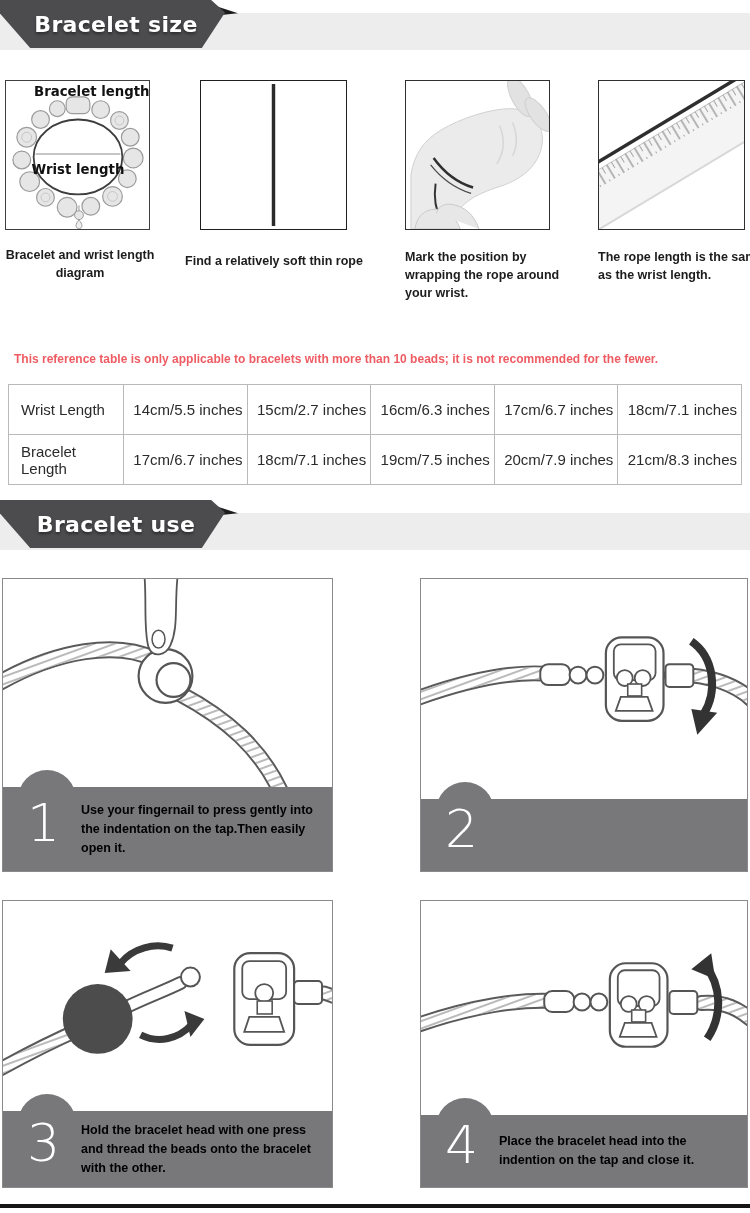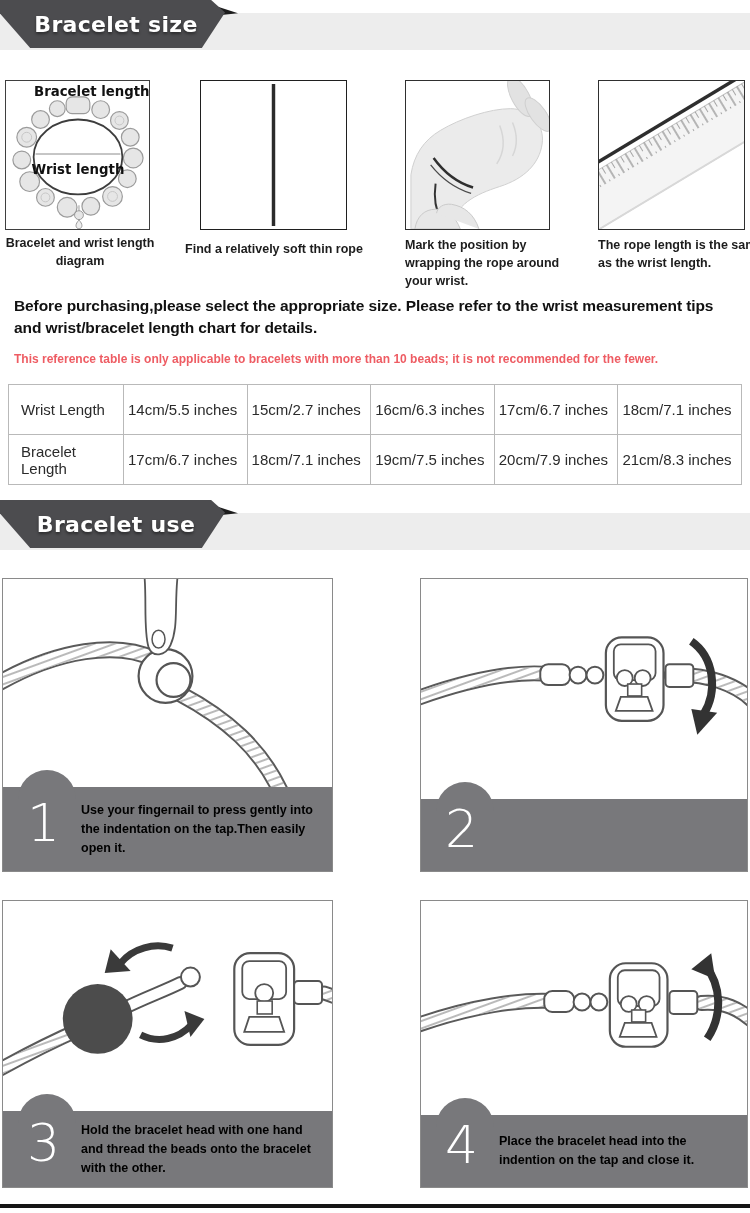--- a/index.html
+++ b/index.html
@@ -14,32 +14,32 @@
   .ribbon-body{position:absolute;left:0;top:0;width:232px;height:48px;background:#4c4c4f;
                clip-path:polygon(0 0,91% 0,97% 26%,87% 100%,13% 100%,0 28%);
                display:flex;align-items:center;justify-content:center;}
   .ribbon-body span{color:#fff;font-weight:700;font-size:22px;letter-spacing:.3px;
                     text-shadow:0 2px 3px rgba(0,0,0,.45);}
 
   
   .fig{position:absolute;top:80px;height:150px;background:#fff;box-sizing:border-box;}
   .fig svg{display:block;width:100%;height:100%;}
   .caption{position:absolute;font-family:"Liberation Sans",sans-serif;font-weight:700;
-           font-size:12.5px;line-height:1.45;color:#1c1c1c;}
+           font-size:12.5px;line-height:1.45;color:#1c1c1c;margin-top:12px;}
 
   .intro{position:absolute;left:14px;top:295px;width:726px;font-weight:700;font-size:15.5px;
          line-height:1.45;color:#111;font-family:"Liberation Sans",sans-serif;letter-spacing:-0.1px;}
   .note{position:absolute;left:14px;top:352px;width:736px;font-weight:700;font-size:12px;
         color:#ee5c63;font-family:Liberation Sans, sans-serif;white-space:nowrap;}
 
   
   table.size{position:absolute;left:8px;top:384px;width:734px;border-collapse:collapse;
              table-layout:fixed;background:#fff;font-family:"Liberation Sans",sans-serif;
              font-size:15px;color:#2b2b2b;}
-  table.size td{border:1px solid #b9b9b9;height:49px;text-align:left;padding:0 4px;}
+  table.size td{border:1px solid #b9b9b9;height:49px;text-align:right;padding:0 4px;}
   table.size td.lbl{text-align:left;padding-left:12px;}
 
   
   .panel{position:absolute;border:1px solid #8a8a8a;background:#fff;box-sizing:border-box;}
   .panel svg.illus{position:absolute;left:0;top:0;width:100%;display:block;}
   .cap{position:absolute;left:0;right:0;bottom:0;background:#78787b;}
   .bump{position:absolute;left:15px;top:-17px;width:58px;height:34px;background:#78787b;
         border-radius:58px 58px 0 0;}
   .num{position:absolute;left:24px;top:-12px;bottom:0;display:flex;align-items:center;
        color:#fff;font-size:52px;font-weight:200;line-height:1;}
@@ -133,21 +133,20 @@
         <line x1="-45" y1="102" x2="195" y2="102" stroke="#d8d8d8" stroke-width="2"></line>
       </g>
     </svg>
   </div>
 
   <div class="caption" style="left:5px;top:234px;width:150px;text-align:center;">Bracelet and wrist length diagram</div>
   <div class="caption" style="left:168px;top:240px;width:212px;text-align:center;">Find a relatively soft thin rope</div>
   <div class="caption" style="left:405px;top:236px;width:163px;">Mark the position by wrapping the rope around your wrist.</div>
   <div class="caption" style="left:598px;top:236px;width:168px;">The rope length is the same as the wrist length.</div>
 
-  <div class="intro">Before purchasing,please select the appropriate size. Please refer to the wrist measurement tips and wrist/bracelet length chart for details.</div>
   <div class="note">This reference table is only applicable to bracelets with more than 10 beads; it is not recommended for the fewer.</div>
 
   <table class="size">
     <colgroup>
         <col style="width:115px">
         <col>
         <col>
         <col>
         <col>
         <col>
@@ -267,21 +266,21 @@
       <rect x="232" y="52" width="60" height="92" rx="16" fill="#fff" stroke="#555" stroke-width="2.2"></rect>
       <rect x="240" y="60" width="44" height="38" rx="7" fill="none" stroke="#555" stroke-width="1.8"></rect>
       <circle cx="262" cy="92" r="9" fill="#fff" stroke="#555" stroke-width="1.8"></circle>
       <rect x="255" y="100" width="15" height="13" fill="#fff" stroke="#555" stroke-width="1.6"></rect>
       <path d="M247,116 h30 l5,15 h-40 Z" fill="#fff" stroke="#555" stroke-width="1.8"></path>
       <rect x="292" y="80" width="28" height="23" rx="4" fill="#fff" stroke="#555" stroke-width="2"></rect>
     </svg>
     <div class="cap" style="height:76px">
       <div class="bump"></div>
       <div class="num">3</div>
-      <div class="captext">Hold the bracelet head with one hand and thread the beads onto the bracelet with the other.</div>
+      <div class="captext">Hold the bracelet head with one press and thread the beads onto the bracelet with the other.</div>
     </div>
   </div>
 
   <div class="panel" style="left:420px;top:900px;width:328px;height:288px;">
     <svg class="illus" viewBox="0 0 328 214" style="height:214px">
       <defs>
           <pattern id="h4" width="7" height="7" patternUnits="userSpaceOnUse" patternTransform="rotate(70)">
         <line x1="1" y1="0" x2="1" y2="7" stroke="#9c9c9c" stroke-width="1.4"></line>
           </pattern>
         </defs>

